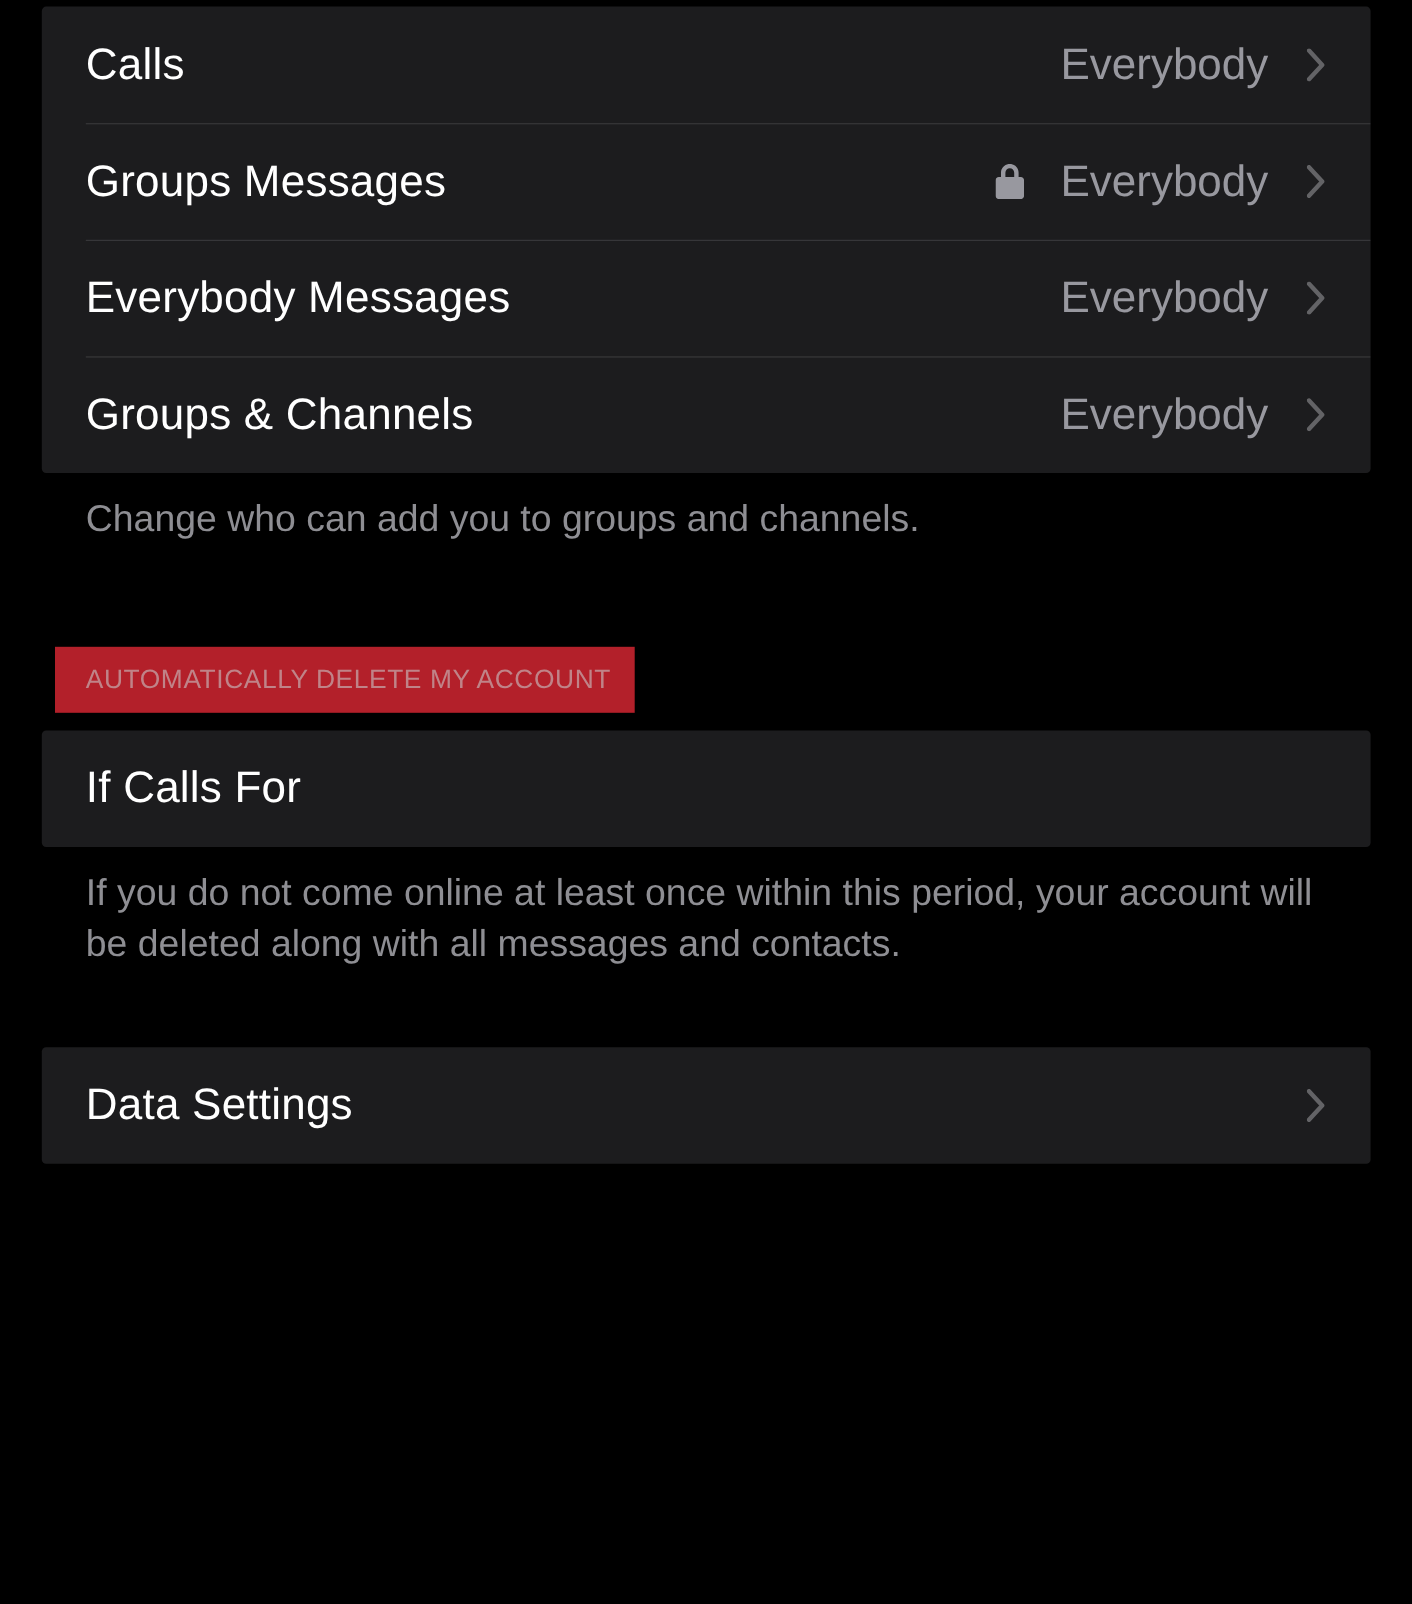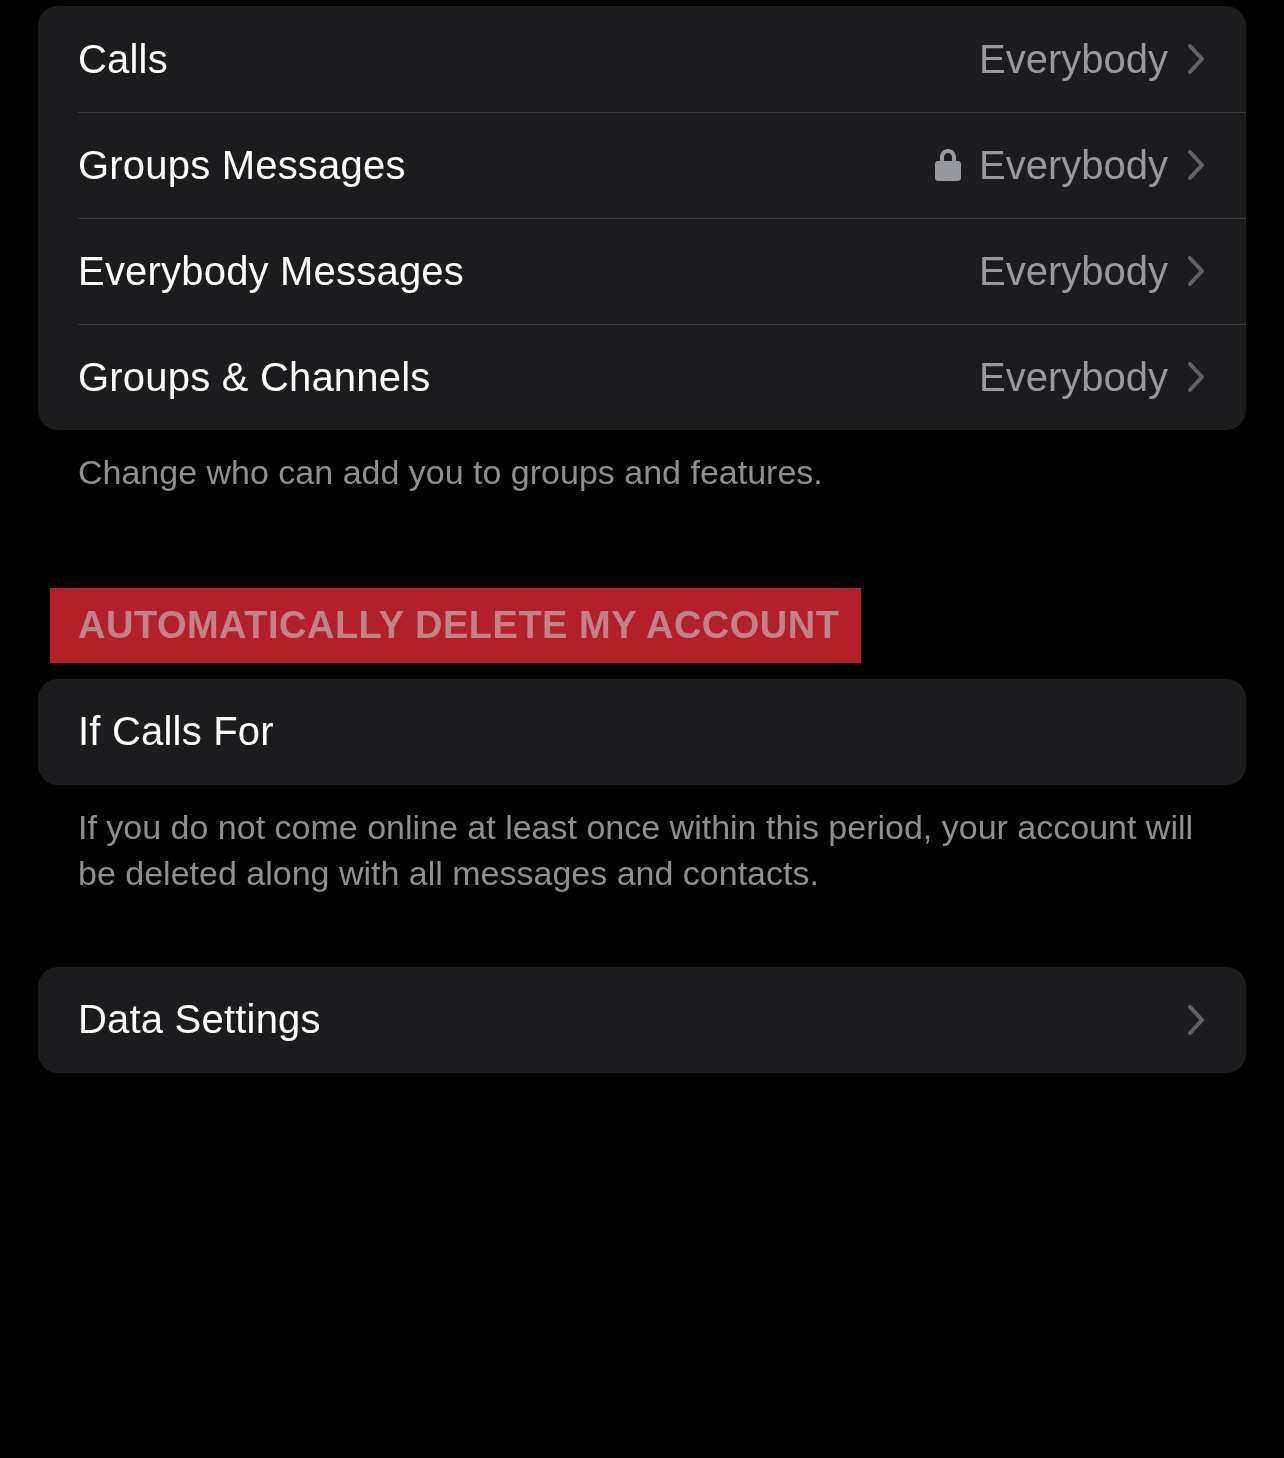--- a/index.html
+++ b/index.html
@@ -9,21 +9,21 @@
     background: #000;
     font-family: -apple-system, BlinkMacSystemFont, "Helvetica Neue", Arial, sans-serif;
     overflow: hidden;
   }
   .screen {
     width: 1284px;
     padding: 0 38px;
   }
   .group {
     background: #1c1c1e;
-    border-radius: 20px;
+    border-radius: 4px;
     overflow: hidden;
   }
   .row {
     display: flex;
     align-items: center;
     justify-content: space-between;
     padding: 0 40px;
     height: 106px;
     position: relative;
   }
@@ -39,21 +39,21 @@
   .row-label {
     color: #fff;
     font-size: 40px;
     font-weight: 400;
     letter-spacing: 0.2px;
     white-space: nowrap;
   }
   .row-right {
     display: flex;
     align-items: center;
-    gap: 20px;
+    gap: 35px;
   }
   .row-value {
     color: #98989f;
     font-size: 40px;
     font-weight: 400;
     white-space: nowrap;
   }
   .chevron {
     width: 18px;
     height: 30px;
@@ -68,25 +68,24 @@
   }
   .lock svg { display: block; }
   .footer {
     color: #8e8e93;
     font-size: 34px;
     line-height: 1.35;
     padding: 20px 40px 0 40px;
   }
   .header {
     color: #8e8e93;
-    font-size: 38px;
+    font-size: 24px;
     letter-spacing: 0.5px;
     padding: 0 40px 16px 40px;
     text-transform: uppercase;
-    font-weight: bold;
   }
   .header-highlight {
     display: inline-block;
     background: #b3202a;
     color: #c08388;
     padding: 16px 22px 16px 28px;
     margin-left: -28px;
   }
   .gap-top { height: 6px; }
   .gap-sec { height: 92px; }
@@ -142,21 +141,21 @@
       <span class="row-right">
         <span class="row-value">Everybody</span>
         <span class="chevron">
           <svg viewBox="0 0 18 30" fill="none">
               <path d="M2 2 L14 15 L2 28" stroke="#636366" stroke-width="4" stroke-linecap="round" stroke-linejoin="round"></path>
             </svg>
         </span>
       </span>
     </div>
   </div>
-  <div class="footer">Change who can add you to groups and features.</div>
+  <div class="footer">Change who can add you to groups and channels.</div>
 
   <div class="gap-sec"></div>
 
   <div class="header">
     <span class="header-highlight">AUTOMATICALLY DELETE MY ACCOUNT</span>
   </div>
   <div class="group">
     <div class="row">
       <span class="row-label">If Calls For</span>
     </div>

